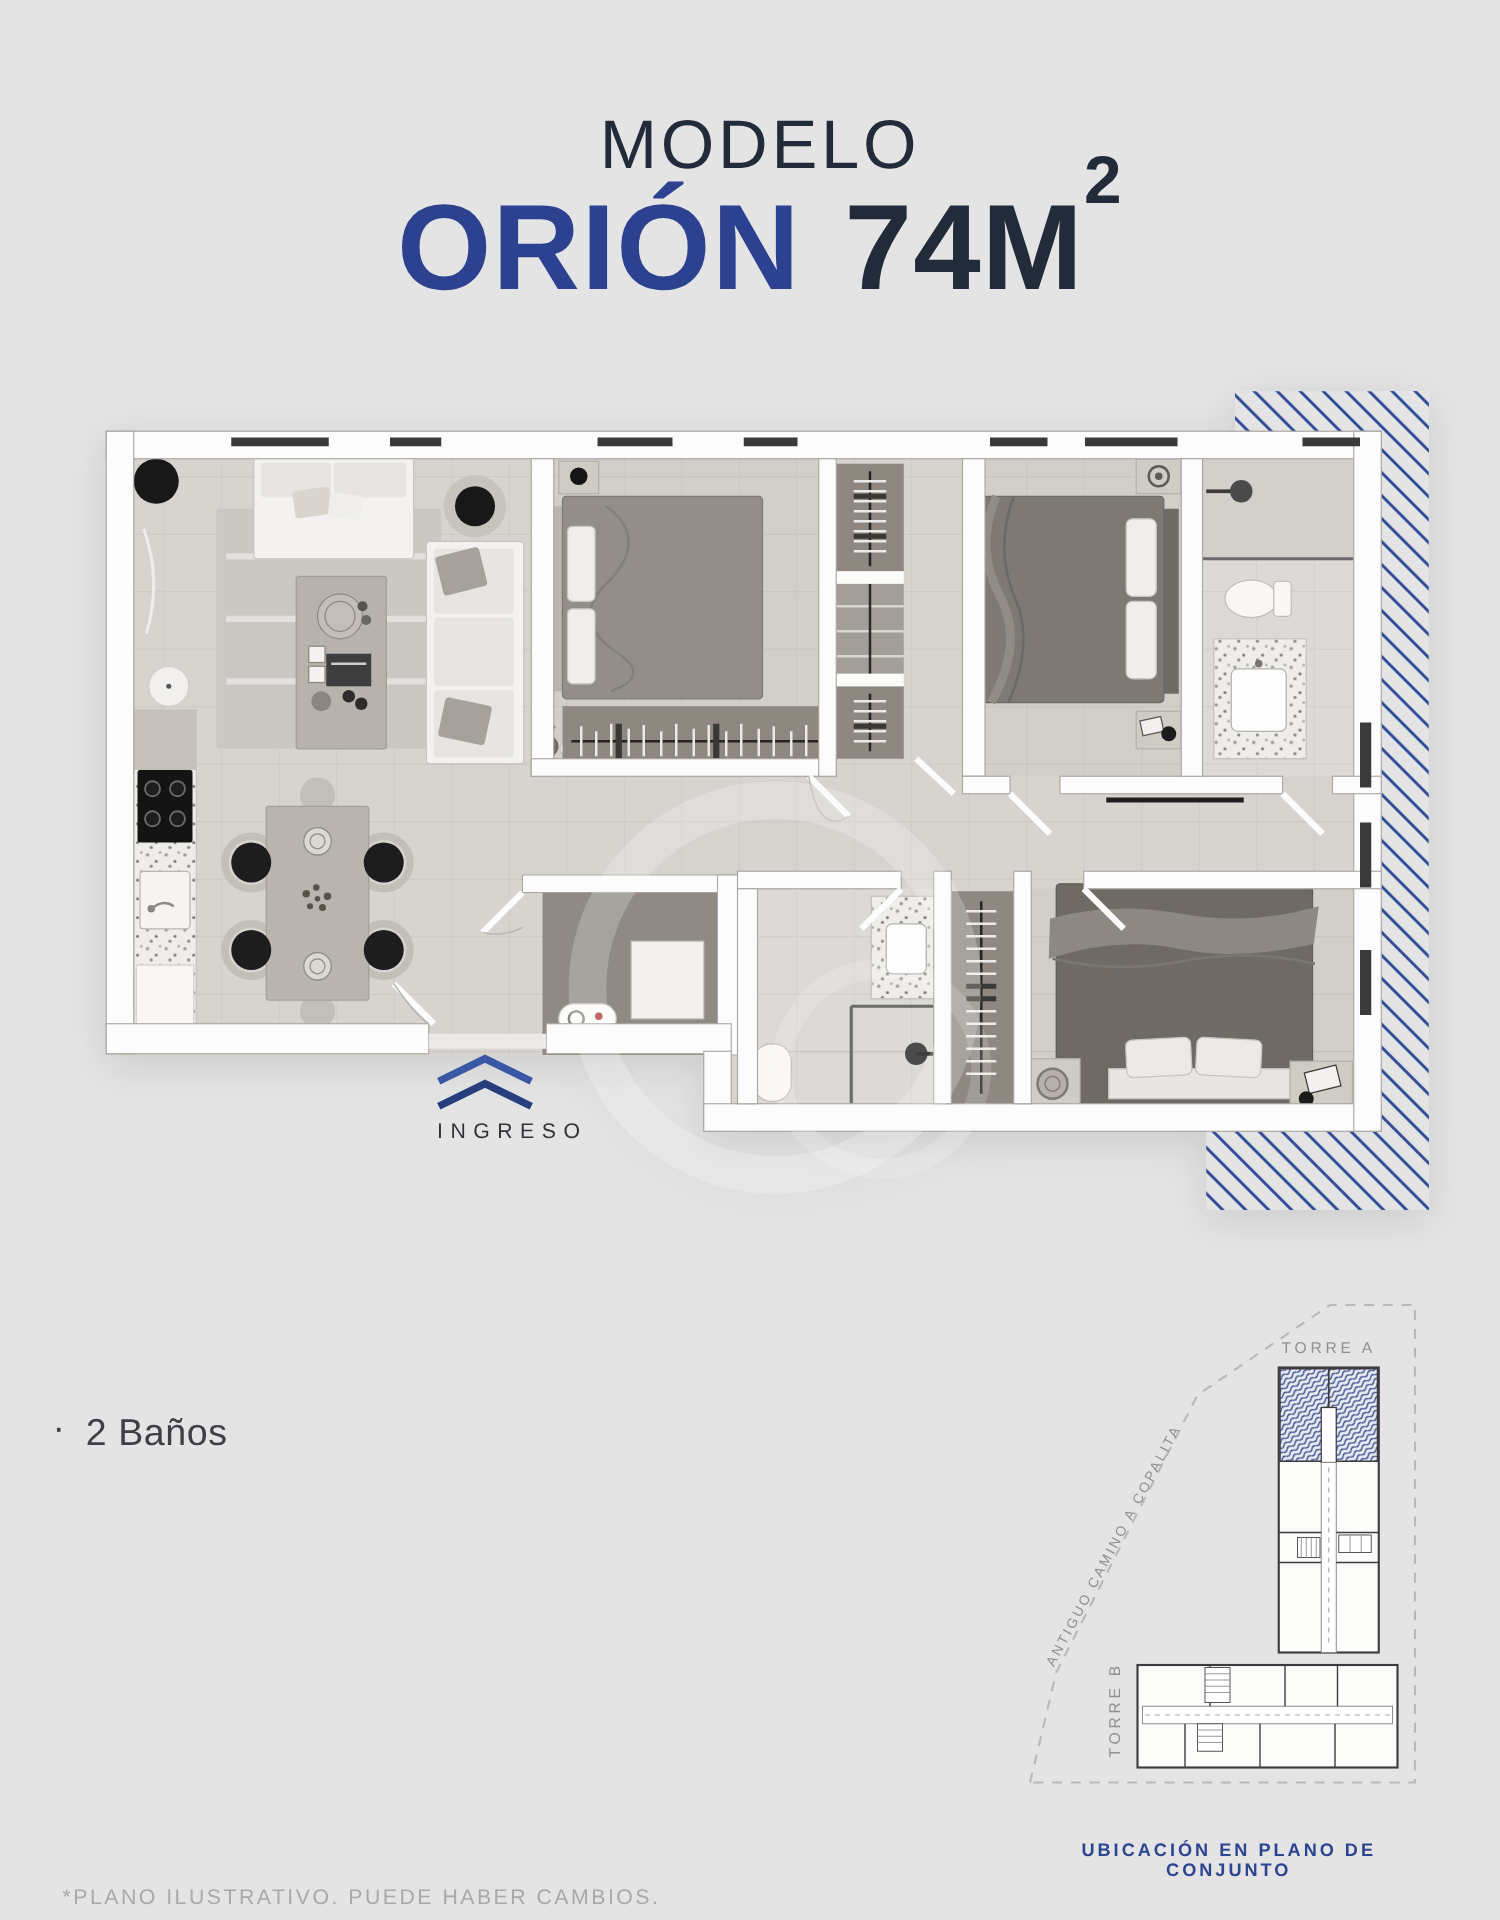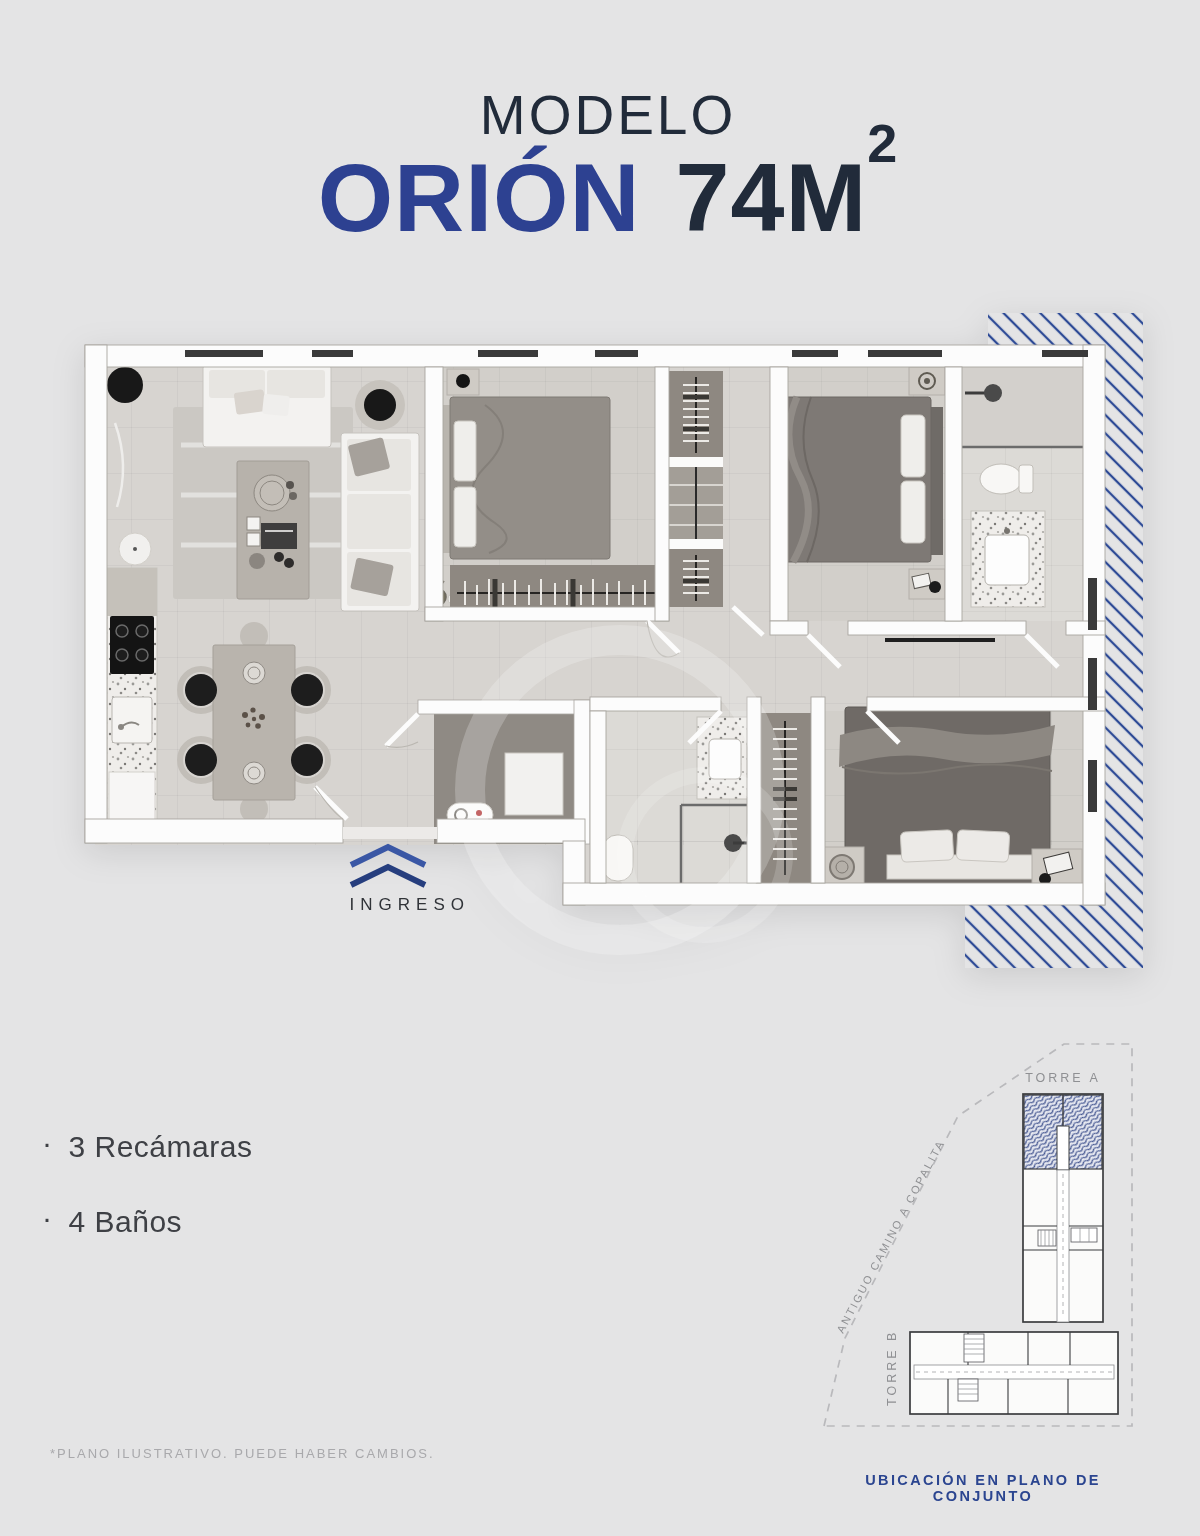--- a/index.html
+++ b/index.html
@@ -24,21 +24,21 @@
   .plan svg{overflow:visible;filter:drop-shadow(0 8px 16px rgba(0,0,0,.10))}
   .entry{position:absolute;left:305px;top:843px;width:165px;text-align:right}
   .entry svg{display:block;margin:0 auto}
   .entry-label{margin-top:4px;font-size:17px;letter-spacing:6px;color:#303338;font-weight:500}
   .features{position:absolute;left:42px;top:1130px}
   .feature-item{font-size:30px;color:var(--feature-text);margin-bottom:41px;letter-spacing:.5px}
   .feature-item .bullet{display:inline-block;margin-right:16px;transform:translateY(-4px)}
   .sitemap{position:absolute;left:818px;top:1038px;width:330px}
   .sitemap-caption{margin-top:10px;text-align:center;font-size:14.5px;font-weight:700;
     letter-spacing:2.4px;color:var(--caption-blue)}
-  .disclaimer{position:absolute;left:50px;top:1444px;font-size:13px;letter-spacing:2px;
+  .disclaimer{position:absolute;left:50px;top:1504px;font-size:17px;letter-spacing:2px;
     color:var(--muted-gray);line-height:1.6;font-weight:500}
 </style>
 </head>
 <body>
 
 <header class="title">
   <div class="pretitle">MODELO</div>
   <div class="mainline">
     <span class="model-name">ORIÓN</span><span class="area">74M</span><sup class="area-sup">2</sup>
   </div>
@@ -321,24 +321,21 @@
 <div class="entry">
   <svg width="86" height="48" viewBox="0 0 86 48">
     <path d="M6 22L43 4l37 18" fill="none" stroke="#3a57a5" stroke-width="6"></path>
     <path d="M6 42L43 24l37 18" fill="none" stroke="#263e7e" stroke-width="6"></path>
   </svg>
   <div class="entry-label">INGRESO</div>
 </div>
 
 <ul class="features" style="list-style:none">
   <li class="feature-item">
-    <span class="bullet">·</span><span>3 Recámaras</span>
-  </li>
-  <li class="feature-item">
-    <span class="bullet">·</span><span>4 Baños</span>
+    <span class="bullet">·</span><span>2 Baños</span>
   </li>
 </ul>
 
 <div class="sitemap">
 <svg width="330" height="420" viewBox="0 0 330 420">
   <defs>
     <pattern id="wav" width="8" height="8" patternUnits="userSpaceOnUse" patternTransform="rotate(-38)">
       <rect width="8" height="8" fill="#e7e9f1"></rect>
       <path d="M0 2q2 2 4 0t4 0M0 6q2 2 4 0t4 0" stroke="#3f528e" stroke-width="1.1" fill="none"></path>
     </pattern>

